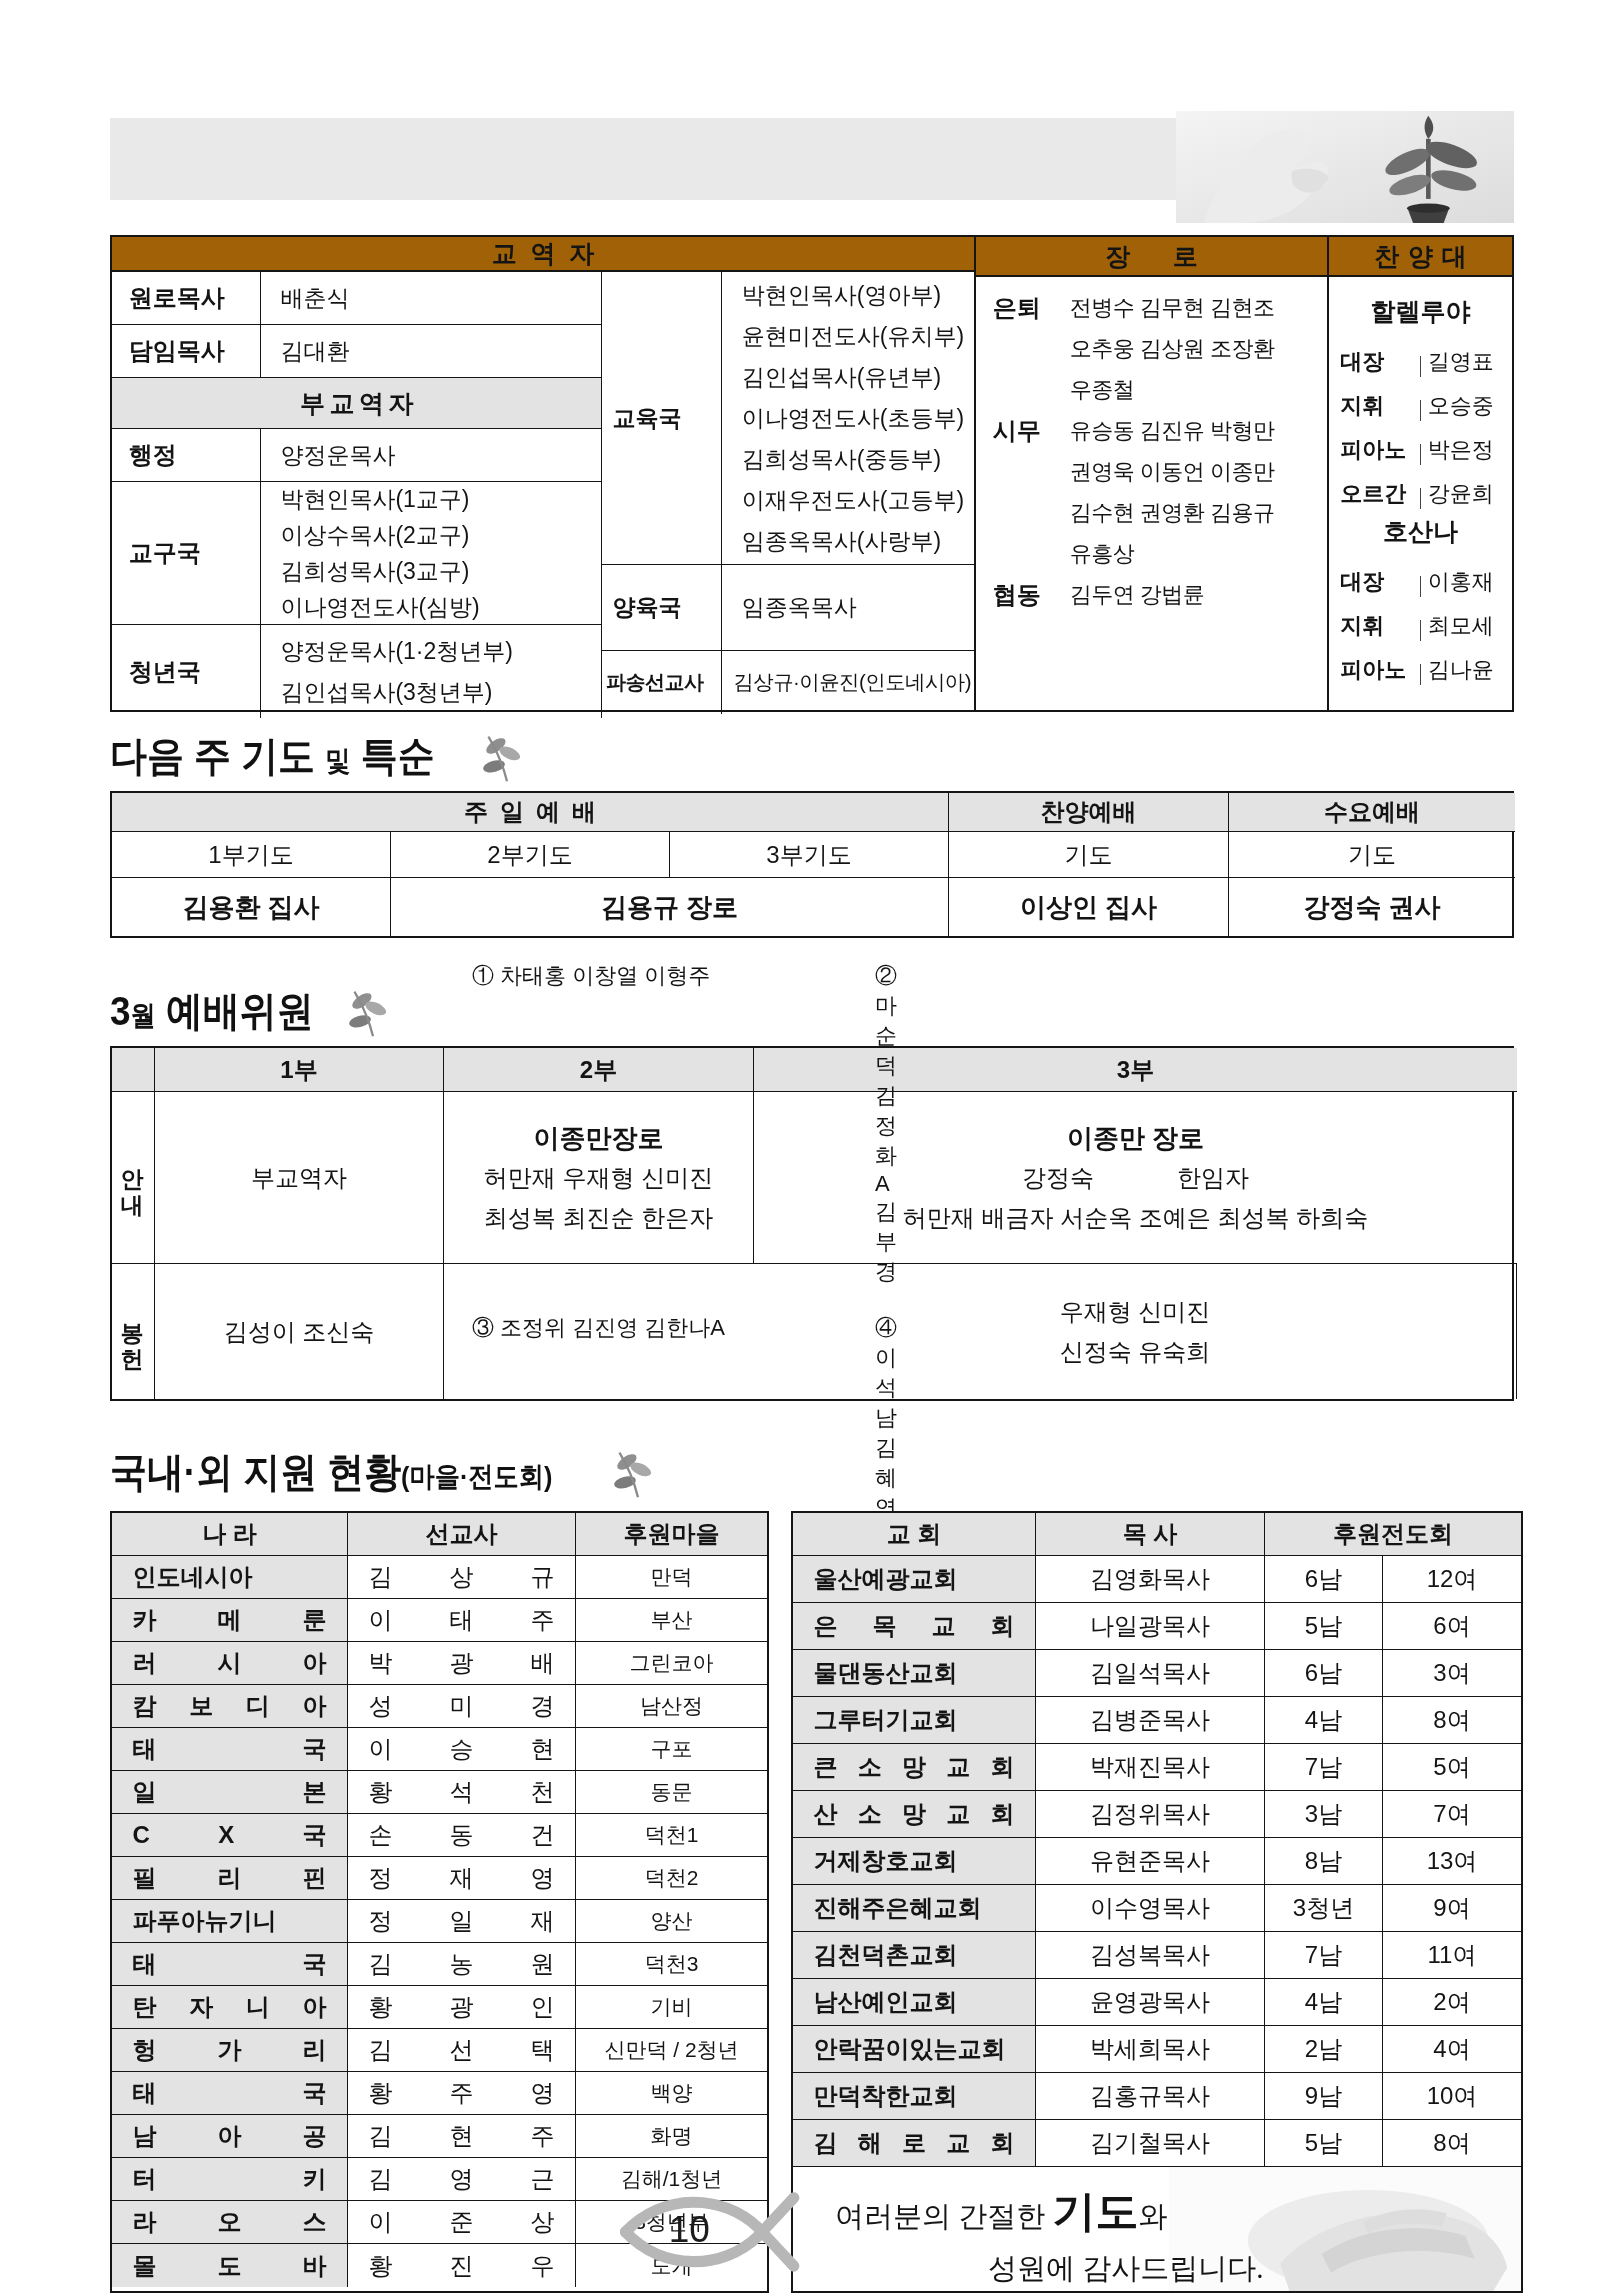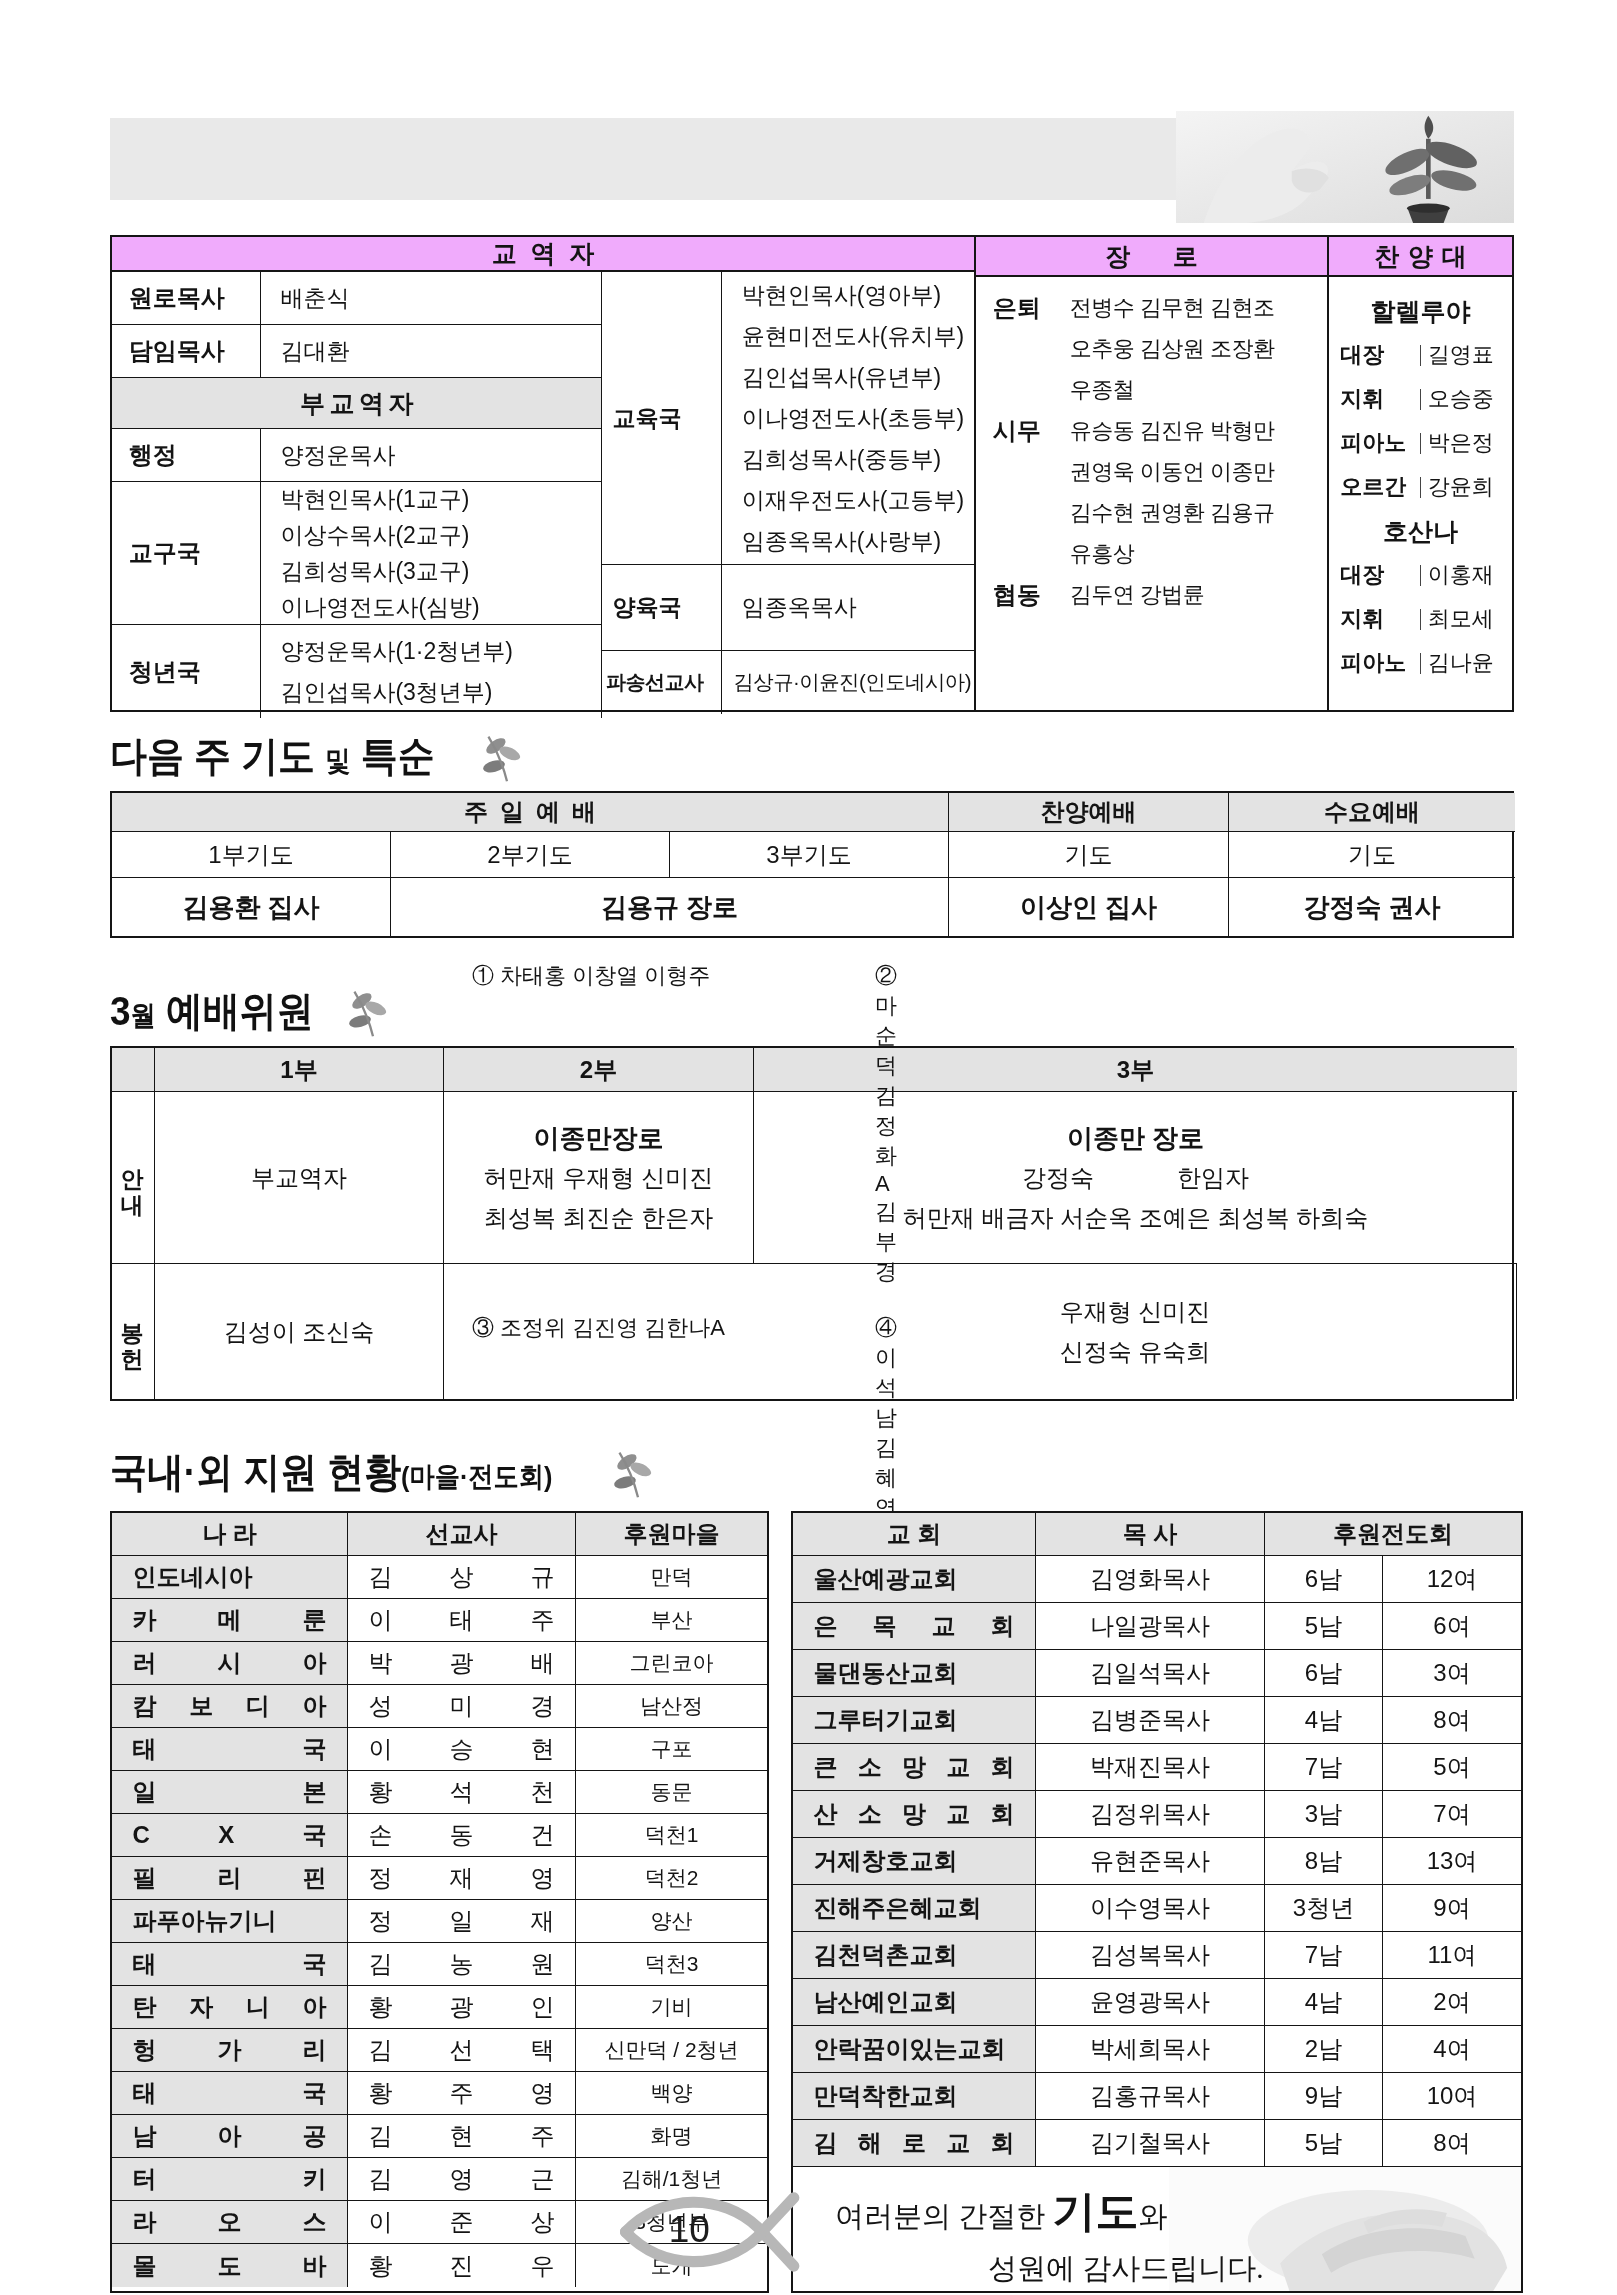--- a/index.html
+++ b/index.html
@@ -20,21 +20,21 @@
   
   .sec-h { display: flex; align-items: flex-end; gap: 8.3px; font-weight: 800; color: #111; }
   .sec-h .big { font-size: 41px; transform: scaleX(0.9); transform-origin: left bottom; white-space: nowrap; }
   .sec-h .mid { font-size: 28px; padding-bottom: 2.8px; }
   .leaf { width: 43px; height: 51px; flex: 0 0 auto; }
 
   
   .staff-table { display: flex; margin-top: 35px; border: 2.8px solid #151515; height: 477px; }
   .st-col { display: flex; flex-direction: column; }
   .st-col + .st-col { border-left: 2.3px solid #151515; }
-  .thead { height: 40px; background: #f0abfc; border-bottom: 2.3px solid #151515;
+  .thead { height: 40px; background: #a16207; border-bottom: 2.3px solid #151515;
            display: flex; align-items: center; justify-content: center;
            font-size: 25px; font-weight: 700; }
   .ls1 { letter-spacing: 0.55em; text-indent: 0.55em; }
   .ls2 { letter-spacing: 1.7em; text-indent: 1.7em; }
   .ls3 { letter-spacing: 0.35em; text-indent: 0.35em; }
 
   .ministers { width: 862px; }
   .mbody { display: flex; flex: 1; }
   .pair { display: flex; flex-direction: column; }
   .left-pair { width: 529px; border-right: 1.9px solid #151515; }
@@ -59,21 +59,21 @@
 
   .elders-col { width: 353px; }
   .ebody { flex: 1; padding: 10.2px 0 0 16.7px; }
   .egroup { display: flex; align-items: flex-start; }
   .elabel { width: 77px; font-size: 24px; font-weight: 700; line-height: 41px; }
   .enames { flex: 1; font-size: 22px; line-height: 41px; white-space: pre-line; letter-spacing: -0.5px; }
 
   .choir-col { width: 185px; }
   .cbody { flex: 1; padding-top: 12px; }
   .cname { text-align: center; font-size: 25px; font-weight: 700; line-height: 44px; }
-  .crole { display: flex; align-items: center; justify-content: center; height: 44px; font-size: 22px; font-family: Liberation Serif, serif; }
+  .crole { display: flex; align-items: flex-end; justify-content: center; height: 44px; font-size: 22px; font-family: Liberation Serif, serif; }
   .crole .role { width: 74px; text-align: justify; text-align-last: justify; font-weight: 700; }
   .crole .bar { width: 1.4px; height: 21px; background: #444; margin: 0 6.5px 0 5.6px; }
   .crole .who { width: 73px; }
 
   
   .gtable { display: grid; border: 2.8px solid #151515; margin-top: 7.4px; }
   .gc { border-right: 1.9px solid #151515; border-bottom: 1.9px solid #151515;
         display: flex; align-items: center; justify-content: center; font-size: 24px; }
   .gc.hd { background: #e3e3e3; font-weight: 700; font-size: 24px; }
   .br0 { border-right: none !important; }

